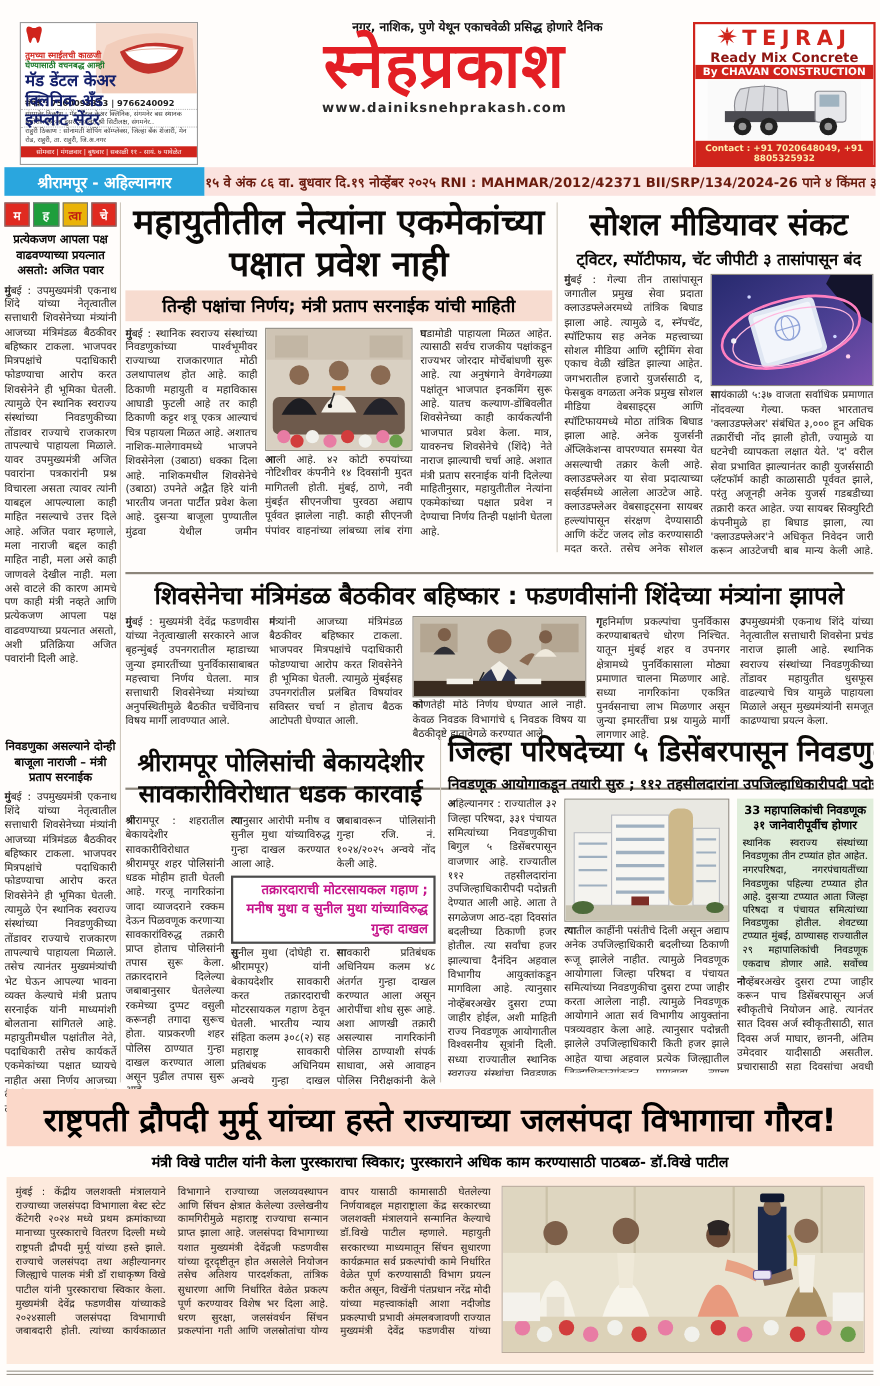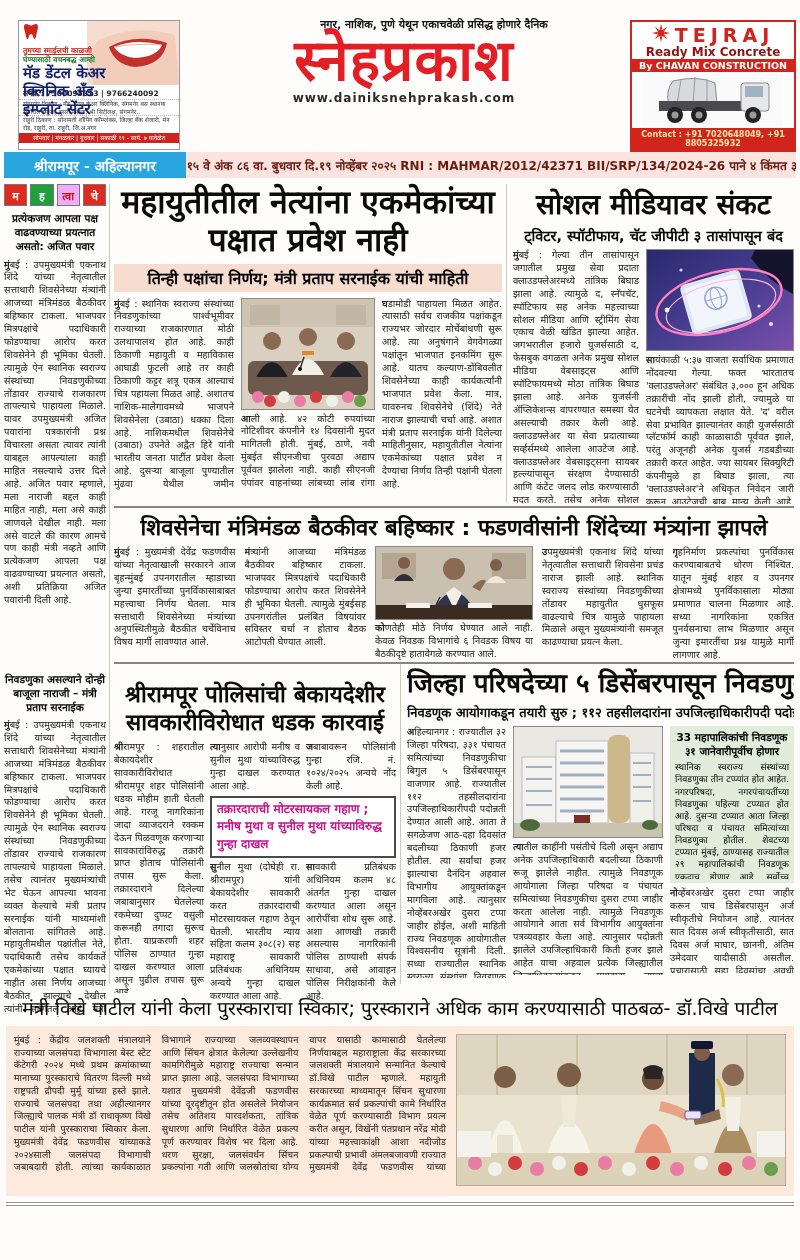--- a/index.html
+++ b/index.html
@@ -34,64 +34,64 @@
   
   #datebar{left:4px;top:152px;width:792px;height:26px;display:flex;}
   #datebar .edition{width:182px;background:#2aa6de;color:#fff;font-weight:bold;font-size:14px;
       display:flex;align-items:center;justify-content:center;}
   #datebar .info{flex:1;background:#fbe3df;color:#6b1c0f;font-weight:bold;font-size:12px;
       display:flex;align-items:center;justify-content:center;white-space:nowrap;overflow:hidden;}
   
   #imp{left:4px;top:184px;width:106px;height:800px;border-right:1px solid #cfc8bd;padding-right:3px;box-sizing:border-box;}
   #imp .boxes{display:flex;gap:3px;margin-bottom:5px;}
   #imp .bx{width:24px;height:20px;display:flex;align-items:center;justify-content:center;font-weight:bold;font-size:11px;color:#fff;border:1px solid #777;}
-  #imp .bx.r{background:#e02a20;} #imp .bx.g{background:#1f9e3c;} #imp .bx.y{background:#f0abfc;color:#c01a10;}
+  #imp .bx.r{background:#e02a20;} #imp .bx.g{background:#1f9e3c;} #imp .bx.y{background:#eab308;color:#c01a10;}
   #imp h3{font-size:10.5px;text-align:center;line-height:1.35;margin:2px 0 5px;}
   #imp h4{font-size:10.5px;text-align:center;line-height:1.35;margin:5px 0;}
   #imp .b1{height:408px;} #imp .b2{height:298px;}
   
   #lead{left:114px;top:184px;width:388px;height:318px;}
   #lead h1{font-size:32px;text-align:center;line-height:1.18;}
   #lead .sub{margin-top:4px;background:#f7dcd0;font-size:16px;font-weight:bold;text-align:center;padding:3px 0;white-space:nowrap;overflow:hidden;}
   #lead .cols{display:flex;gap:7px;margin-top:6px;height:192px;}
   #lead .c{flex:1;} #lead .mid{width:134px;flex:none;}
   
   #social{left:506px;top:184px;width:288px;height:318px;border-left:1px solid #cfc8bd;padding-left:6px;box-sizing:border-box;}
   #social h1{font-size:28px;text-align:center;white-space:nowrap;overflow:hidden;}
   #social h2{font-size:14.5px;text-align:center;margin:3px 0 4px;white-space:nowrap;overflow:hidden;}
   #social .cols{display:flex;gap:7px;height:256px;}
   #social .c1{width:47%;} #social .c2{width:53%;}
   
-  #cabinet{left:114px;top:506px;width:680px;height:158px;border-top:2px solid #8c857a;border-bottom:2px solid #8c857a;padding-top:3px;box-sizing:border-box;}
+  #cabinet{left:114px;top:520px;width:680px;height:198px;border-top:2px solid #8c857a;border-bottom:2px solid #8c857a;padding-top:3px;box-sizing:border-box;}
   #cabinet h1{font-size:22px;text-align:center;white-space:nowrap;overflow:hidden;margin-bottom:5px;}
   #cabinet .cols{display:flex;gap:9px;height:114px;}
   #cabinet .c{flex:1;} #cabinet .mid{width:158px;flex:none;}
   
   #shp{left:114px;top:664px;width:282px;height:320px;margin-top:16px;}
   #shp h1{font-size:22.5px;text-align:center;line-height:1.25;}
   #shp .body{display:flex;gap:6px;margin-top:5px;height:252px;}
   #shp .c1{width:90px;flex:none;}
   #shp .rt{flex:1;display:flex;flex-direction:column;}
   #shp .toprow,#shp .botrow{display:flex;gap:6px;}
   #shp .toprow{height:52px;} #shp .botrow{flex:1;}
-  #shp .box{border:2px solid #4a4a4a;margin:3px 0;padding:3px 5px;text-align:left;
+  #shp .box{border:2px solid #4a4a4a;margin:3px 0;padding:3px 5px;text-align:right;
       font-size:12px;font-weight:bold;color:#c6168c;line-height:1.45;background:#fff;}
   
   #zp{left:400px;top:664px;width:394px;height:320px;border-left:1px solid #cfc8bd;padding-left:6px;box-sizing:border-box;}
   #zp h1{font-size:26px;text-align:center;white-space:nowrap;overflow:hidden;}
   #zp h2{font-size:13px;text-align:center;margin:3px 0 5px;white-space:nowrap;overflow:hidden;}
   #zp .cols{display:flex;gap:7px;height:252px;}
   #zp .c1{flex:1;} #zp .mid{width:150px;flex:none;} #zp .rt{width:124px;flex:none;}
   #zp .gbox{background:#e0edda;padding:4px 5px;margin-bottom:4px;}
   #zp .gbox .gt{font-size:10.5px;font-weight:bold;text-align:center;line-height:1.35;margin-bottom:3px;}
   #zp .gbox .gb{font-size:9px;line-height:1.35;text-align:justify;height:118px;overflow:hidden;}
   
   #award{left:6px;top:990px;width:788px;}
   #award .banner{background:#fbd8c9;font-size:29px;font-weight:bold;text-align:center;padding:7px 0 6px;white-space:nowrap;overflow:hidden;}
-  #award .sub{font-size:19px;font-weight:normal;text-align:center;margin:5px 0;white-space:nowrap;overflow:hidden;}
+  #award .sub{font-size:13px;font-weight:bold;text-align:center;margin:5px 0;white-space:nowrap;overflow:hidden;}
   #award .content{background:#fdeadd;padding:8px 8px 10px;display:flex;gap:10px;height:152px;}
   #award .atext{width:432px;column-count:3;column-gap:11px;font-size:9.3px;line-height:1.37;text-align:justify;overflow:hidden;color:#26221e;}
   #award .aphoto{flex:1;border:1px solid #b9a99a;background:#fff;overflow:hidden;}
   #award .endline{border-top:1px solid #9a948a;border-bottom:1px solid #9a948a;height:2px;margin-top:6px;}
   .photo{border:1px solid #8f8a80;display:block;}
 </style>
 </head>
 <body>
 
 <div class="page">
@@ -272,22 +272,22 @@
             <path d="M58 62 Q78 28 98 62 Z" fill="#2c3450"></path>
             <path d="M70 46 L78 40 L86 46 L78 62 Z" fill="#f2efe6"></path>
             <path d="M96 40 Q106 30 110 34 L104 44 Z" fill="#8a6a52"></path>
             <rect x="0" y="58" width="156" height="14" fill="#3a2c20"></rect>
             <rect x="30" y="56" width="24" height="5" fill="#f4f2ea"></rect>
             <rect x="92" y="56" width="24" height="5" fill="#f4f2ea"></rect>
             <line x1="64" y1="50" x2="60" y2="58" stroke="#222" stroke-width="1.4"></line>
           </svg>
         <div class="tcol" style="height:38px;margin-top:2px;">कोणतेही मोठे निर्णय घेण्यात आले नाही. केवळ निवडक विभागांचे ६ निवडक विषय या बैठकीदृष्टे हातावेगळे करण्यात आले.</div>
       </div>
+      <div class="tcol c">गृहनिर्माण प्रकल्पांचा पुनर्विकास करण्याबाबतचे धोरण निश्चित. यातून मुंबई शहर व उपनगर क्षेत्रामध्ये पुनर्विकासाला मोठ्या प्रमाणात चालना मिळणार आहे. सध्या नागरिकांना एकत्रित पुनर्वसनाचा लाभ मिळणार असून जुन्या इमारतींचा प्रश्न यामुळे मार्गी लागणार आहे.</div>
       <div class="tcol c">उपमुख्यमंत्री एकनाथ शिंदे यांच्या नेतृत्वातील सत्ताधारी शिवसेना प्रचंड नाराज झाली आहे. स्थानिक स्वराज्य संस्थांच्या निवडणुकीच्या तोंडावर महायुतीत धुसफूस वाढल्याचे चित्र यामुळे पाहायला मिळाले असून मुख्यमंत्र्यांनी समजूत काढण्याचा प्रयत्न केला.</div>
-      <div class="tcol c">गृहनिर्माण प्रकल्पांचा पुनर्विकास करण्याबाबतचे धोरण निश्चित. यातून मुंबई शहर व उपनगर क्षेत्रामध्ये पुनर्विकासाला मोठ्या प्रमाणात चालना मिळणार आहे. सध्या नागरिकांना एकत्रित पुनर्वसनाचा लाभ मिळणार असून जुन्या इमारतींचा प्रश्न यामुळे मार्गी लागणार आहे.</div>
     </div>
   </div>
 
   <div class="abs" id="shp">
     <h1>श्रीरामपूर पोलिसांची बेकायदेशीर सावकारीविरोधात धडक कारवाई</h1>
     <div class="body">
       <div class="tcol c1">श्रीरामपूर : शहरातील बेकायदेशीर सावकारीविरोधात श्रीरामपूर शहर पोलिसांनी धडक मोहीम हाती घेतली आहे. गरजू नागरिकांना जादा व्याजदराने रक्कम देऊन पिळवणूक करणाऱ्या सावकारांविरुद्ध तक्रारी प्राप्त होताच पोलिसांनी तपास सुरू केला. तक्रारदाराने दिलेल्या जबाबानुसार घेतलेल्या रकमेच्या दुप्पट वसुली करूनही तगादा सुरूच होता. याप्रकरणी शहर पोलिस ठाण्यात गुन्हा दाखल करण्यात आला असून पुढील तपास सुरू आहे.</div>
       <div class="rt">
         <div class="toprow">
           <div class="tcol" style="flex:1">त्यानुसार आरोपी मनीष व सुनील मुथा यांच्याविरुद्ध गुन्हा दाखल करण्यात आला आहे.</div>
@@ -345,20 +345,21 @@
         <div class="gbox">
           <div class="gt">33 महापालिकांची निवडणूक ३१ जानेवारीपूर्वीच होणार</div>
           <div class="gb">स्थानिक स्वराज्य संस्थांच्या निवडणुका तीन टप्प्यांत होत आहेत. नगरपरिषदा, नगरपंचायतींच्या निवडणुका पहिल्या टप्प्यात होत आहे. दुसऱ्या टप्प्यात आता जिल्हा परिषदा व पंचायत समित्यांच्या निवडणुका होतील. शेवटच्या टप्प्यात मुंबई, ठाण्यासह राज्यातील २९ महापालिकांची निवडणूक एकदाच होणार आहे. सर्वोच्च न्यायालयाच्या आदेशानुसार ३१ जानेवारीपर्यंत तिसरा टप्पा पूर्ण केला जाणार आहे.</div>
         </div>
         <div class="tcol" style="height:86px;">नोव्हेंबरअखेर दुसरा टप्पा जाहीर करून पाच डिसेंबरपासून अर्ज स्वीकृतीचे नियोजन आहे. त्यानंतर सात दिवस अर्ज स्वीकृतीसाठी, सात दिवस अर्ज माघार, छाननी, अंतिम उमेदवार यादीसाठी असतील. प्रचारासाठी सहा दिवसांचा अवधी असेल आणि मतदान व मतमोजणी व विजयी उमेदवारांना प्रमाणपत्र वाटप, हे सगळे ३१ डिसेंबरपर्यंत पूर्ण करण्याचे नियोजन असल्याचेही सूत्रांनी सांगितले.</div>
       </div>
     </div>
   </div>
 
   <div class="abs" id="award">
+    <div class="banner">राष्ट्रपती द्रौपदी मुर्मू यांच्या हस्ते राज्याच्या जलसंपदा विभागाचा गौरव!</div>
     <div class="sub">मंत्री विखे पाटील यांनी केला पुरस्काराचा स्विकार; पुरस्काराने अधिक काम  करण्यासाठी पाठबळ- डॉ.विखे पाटील</div>
     <div class="content">
       <div class="atext">मुंबई : केंद्रीय जलशक्ती मंत्रालयाने राज्याच्या जलसंपदा विभागाला बेस्ट स्टेट कॅटेगरी २०२४ मध्ये प्रथम क्रमांकाच्या मानाच्या पुरस्काराचे वितरण दिल्ली मध्ये राष्ट्रपती द्रौपदी मुर्मू यांच्या हस्ते झाले. राज्याचे जलसंपदा तथा अहील्यानगर जिल्ह्याचे पालक मंत्री डॉ राधाकृष्ण विखे पाटील यांनी पुरस्काराचा स्विकार केला. मुख्यमंत्री देवेंद्र फडणवीस यांच्याकडे २०२४साली जलसंपदा विभागाची जबाबदारी होती. त्यांच्या कार्यकाळात विभागाने राज्याच्या जलव्यवस्थापन आणि सिंचन क्षेत्रात केलेल्या उल्लेखनीय कामगिरीमुळे महाराष्ट्र राज्याचा सन्मान प्राप्त झाला आहे. जलसंपदा विभागाच्या यशात मुख्यमंत्री देवेंद्रजी फडणवीस यांच्या दूरदृष्टीतून होत असलेले नियोजन तसेच अतिशय पारदर्शकता, तांत्रिक सुधारणा आणि निर्धारित वेळेत प्रकल्प पूर्ण करण्यावर विशेष भर दिला आहे. धरण सुरक्षा, जलसंवर्धन सिंचन प्रकल्पांना गती आणि जलस्रोतांचा योग्य वापर यासाठी कामासाठी घेतलेल्या निर्णयाबद्दल महाराष्ट्राला केंद्र सरकारच्या जलशक्ती मंत्रालयाने सन्मानित केल्याचे डॉ.विखे पाटील म्हणाले. महायुती सरकारच्या माध्यमातून सिंचन सुधारणा कार्यक्रमात सर्व प्रकल्पांची कामे निर्धारित वेळेत पूर्ण करण्यासाठी विभाग प्रयत्न करीत असून, विखेंनी पंतप्रधान नरेंद्र मोदी यांच्या महत्त्वाकांक्षी आशा नदीजोड प्रकल्पाची प्रभावी अंमलबजावणी राज्यात मुख्यमंत्री देवेंद्र फडणवीस यांच्या नेतृत्वाखाली तसेच उपमुख्यमंत्री एकनाथ शिंदे, उपमुख्यमंत्री अजितदादा पवार, जलसंपदा मंत्री गिरीष महाजन यांच्यासह मंत्रीमंडळातील सर्व सहकारी मंत्र्यांच्या सहकार्याने सिंचनाचे सर्व प्रकल्प निर्धारित वेळेत पूर्ण करण्यासाठी आजच्या पुरस्काराचे मोठे पाठबळ असल्याची प्रतिक्रिया मंत्री विखे यांनी व्यक्त केली. विभागातील सर्व अभियंते आणि कर्मचारी यांचेही मोठे योगदान पुरस्कार मिळण्यात असल्याचा उल्लेख मंत्री विखे पाटील यांनी आवर्जून केला.</div>
       <div class="aphoto">
         <svg width="330" height="150" viewBox="0 0 330 150">
             <rect width="330" height="150" fill="#e9e3d0"></rect>
             <rect y="0" width="330" height="60" fill="#ded6c0"></rect>
             <g stroke="#cbc2a8" stroke-width="2">
               <line x1="40" y1="0" x2="40" y2="60"></line>
               <line x1="120" y1="0" x2="120" y2="60"></line>

